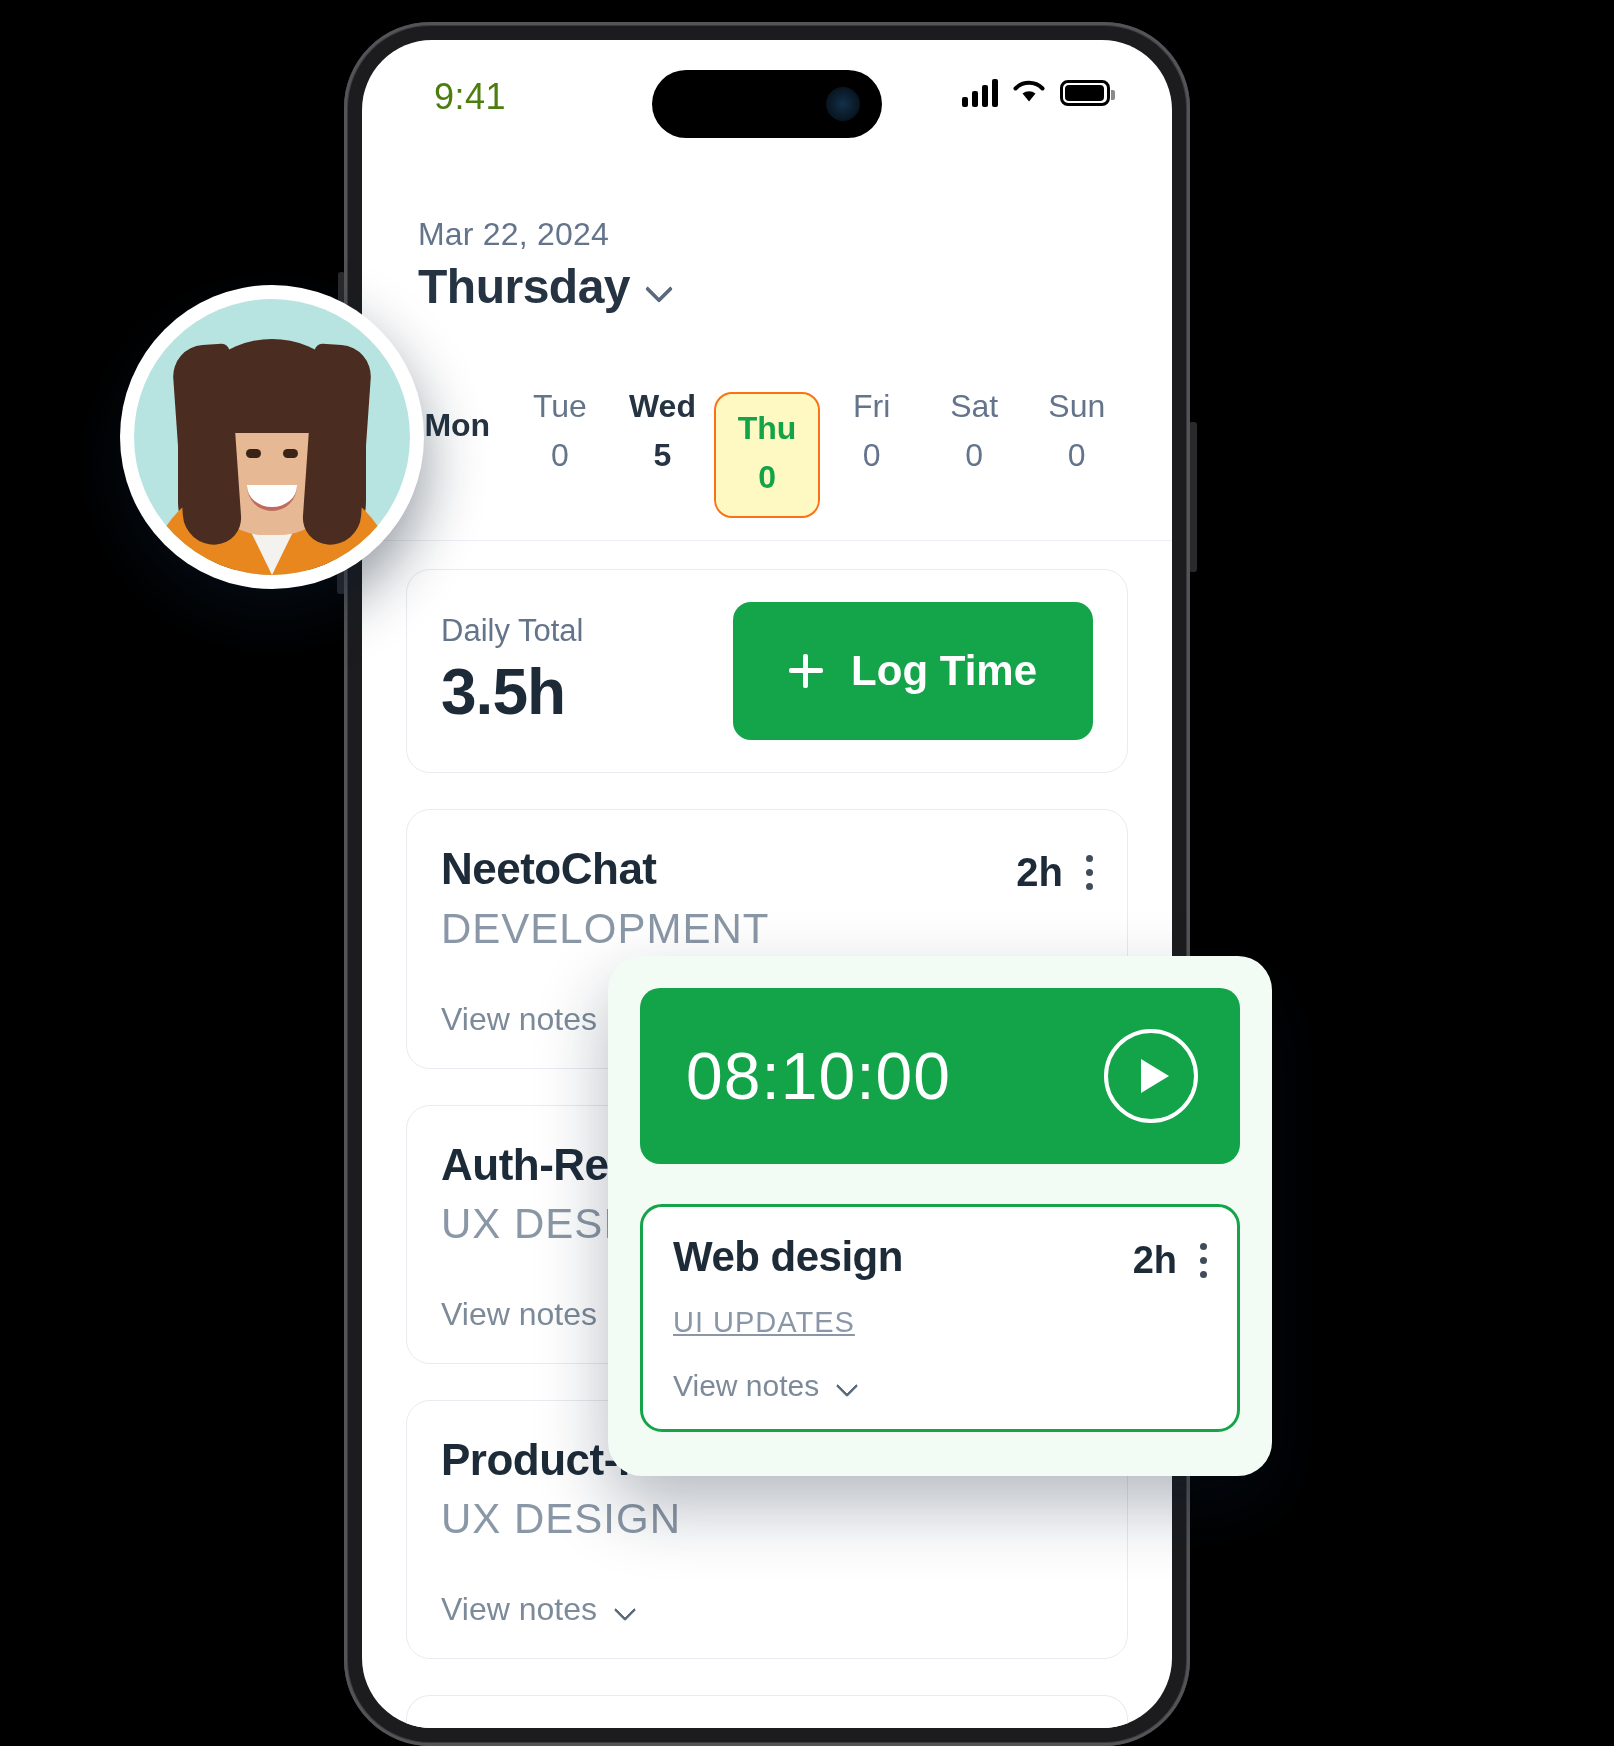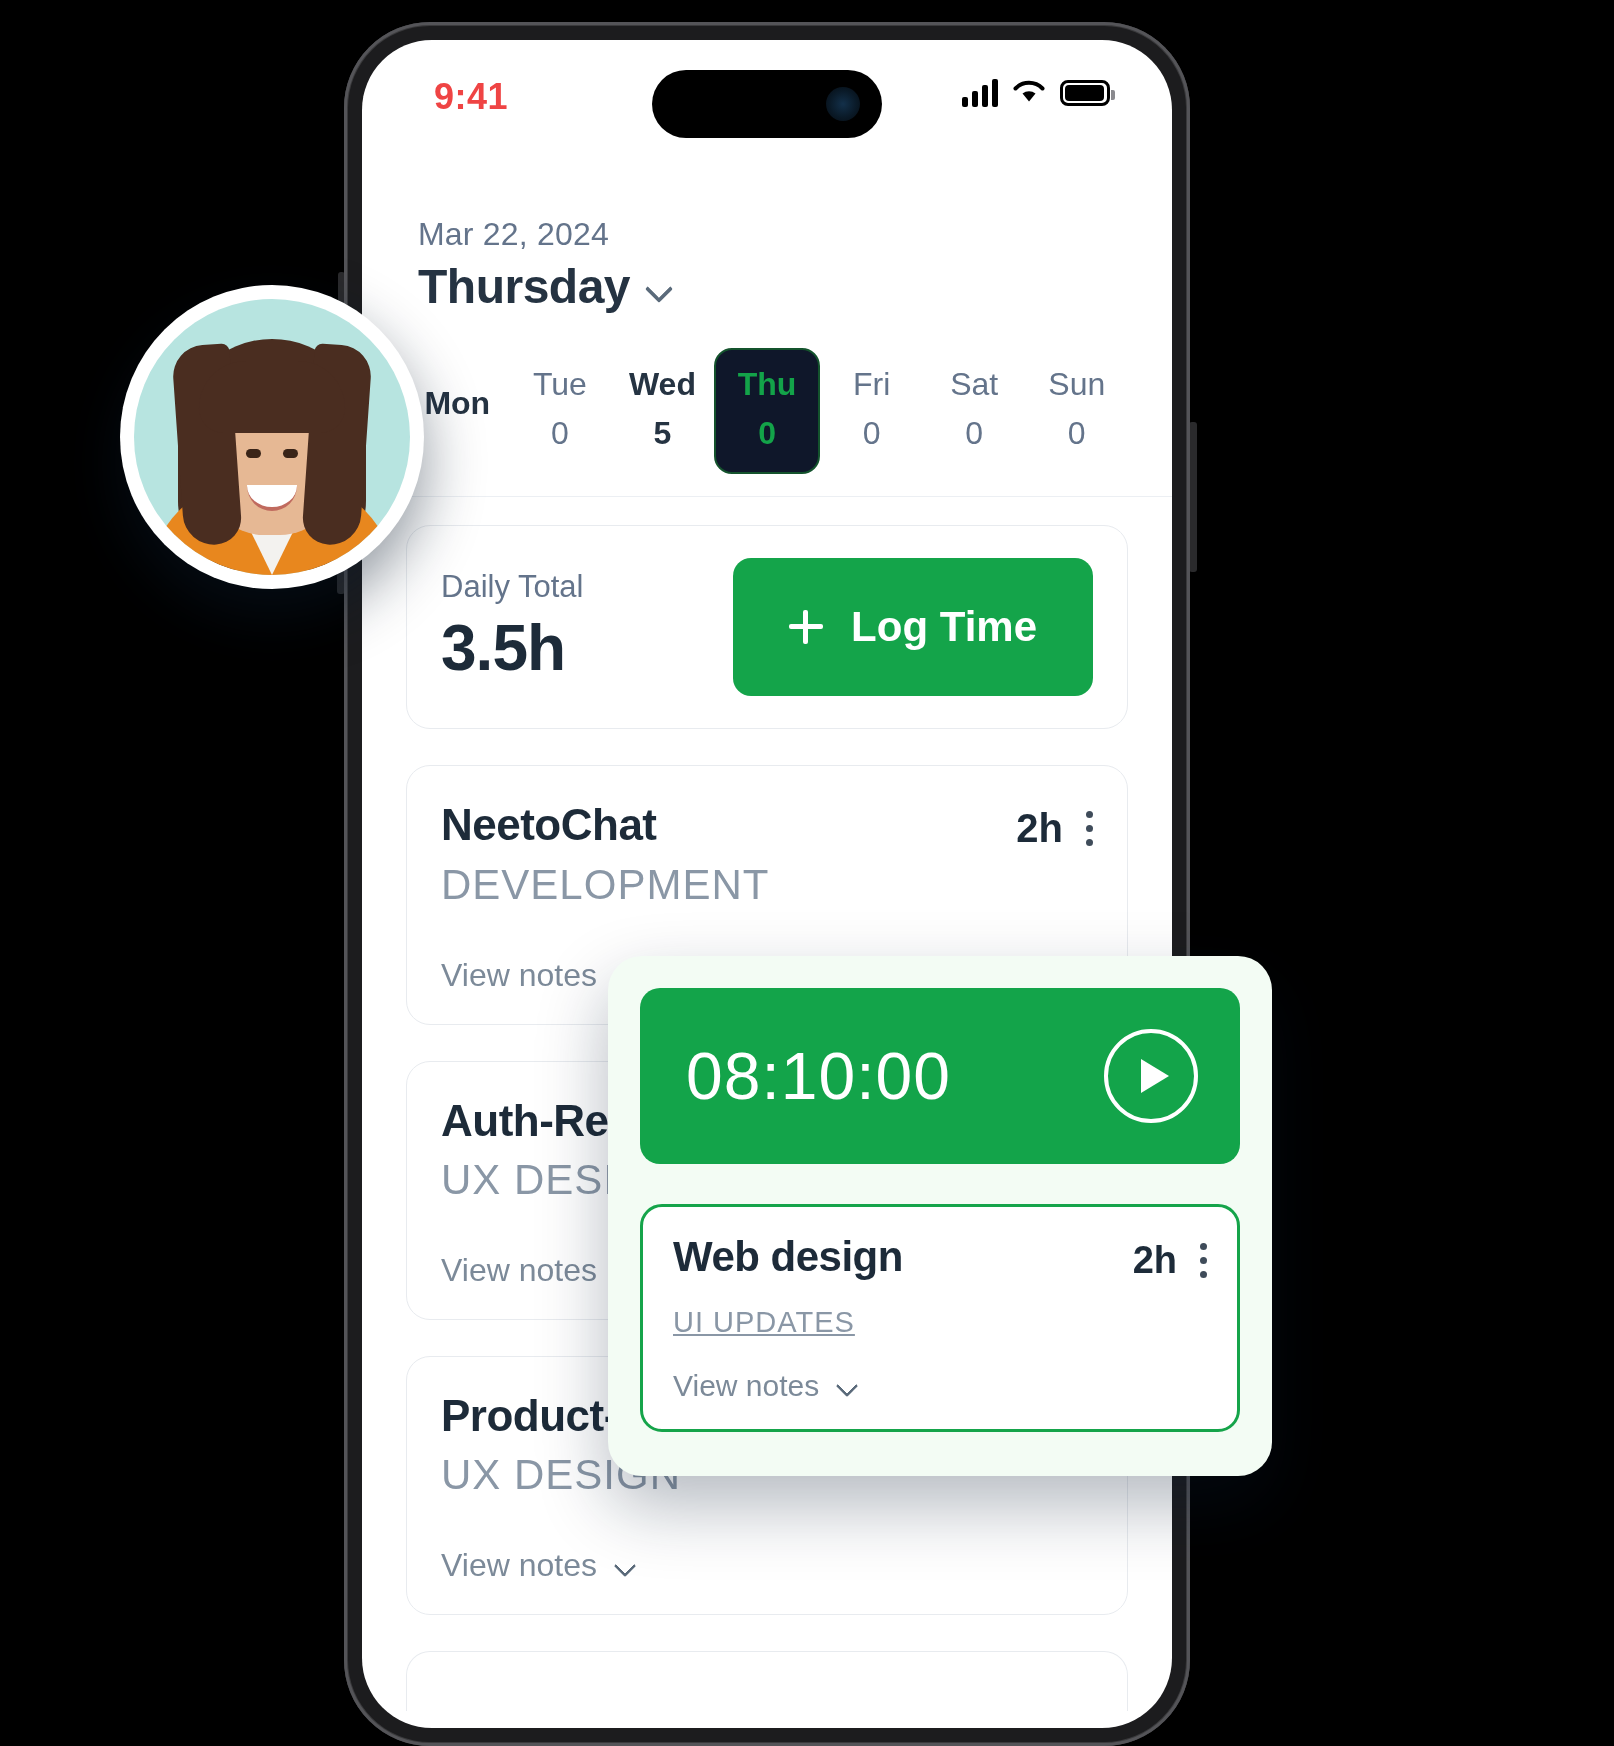--- a/index.html
+++ b/index.html
@@ -44,21 +44,21 @@
   }
 
   
   #status-bar {
     position: relative;
     height: 110px;
     width: 100%;
   }
   #status-time {
     position: absolute; left: 72px; top: 36px;
-    font-size: 36px; font-weight: 700; color: #ef4444;
+    font-size: 36px; font-weight: 400; color: #4d7c0f;
     letter-spacing: 0.5px;
     text-align: right;
   }
   #dynamic-island {
     position: absolute; left: 50%; transform: translateX(-50%);
     top: 30px; width: 230px; height: 68px;
     background: #000; border-radius: 40px;
   }
   #island-camera {
     position: absolute; right: 22px; top: 50%; transform: translateY(-50%);
@@ -127,22 +127,23 @@
     text-align: center;
     padding: 16px 0 20px 0;
     border-radius: 18px;
     display:flex; flex-direction:column; gap: 12px; align-items:center;
     justify-content:center;
   }
   .day-cell .dname { font-size: 32px; color:#64748b; font-weight:400; }
   .day-cell .dval  { font-size: 32px; color:#64748b; font-weight:400; }
   .day-cell.bold .dname, .day-cell.bold .dval { color:#253342; font-weight:700; }
   .day-cell.active {
-    background:#0f172a;
-    border: 2px solid #14532d;
+    background:#fef9c3;
+    border: 2px solid #f97316;
+    margin-top: 44px;
   }
   .day-cell.active .dname, .day-cell.active .dval { color:#13a349; font-weight:700; }
 
   #strip-divider {
     margin: 22px 0 0 0;
     height: 1px; background: #eceff3; width:100%;
   }
 
   
   .card {

